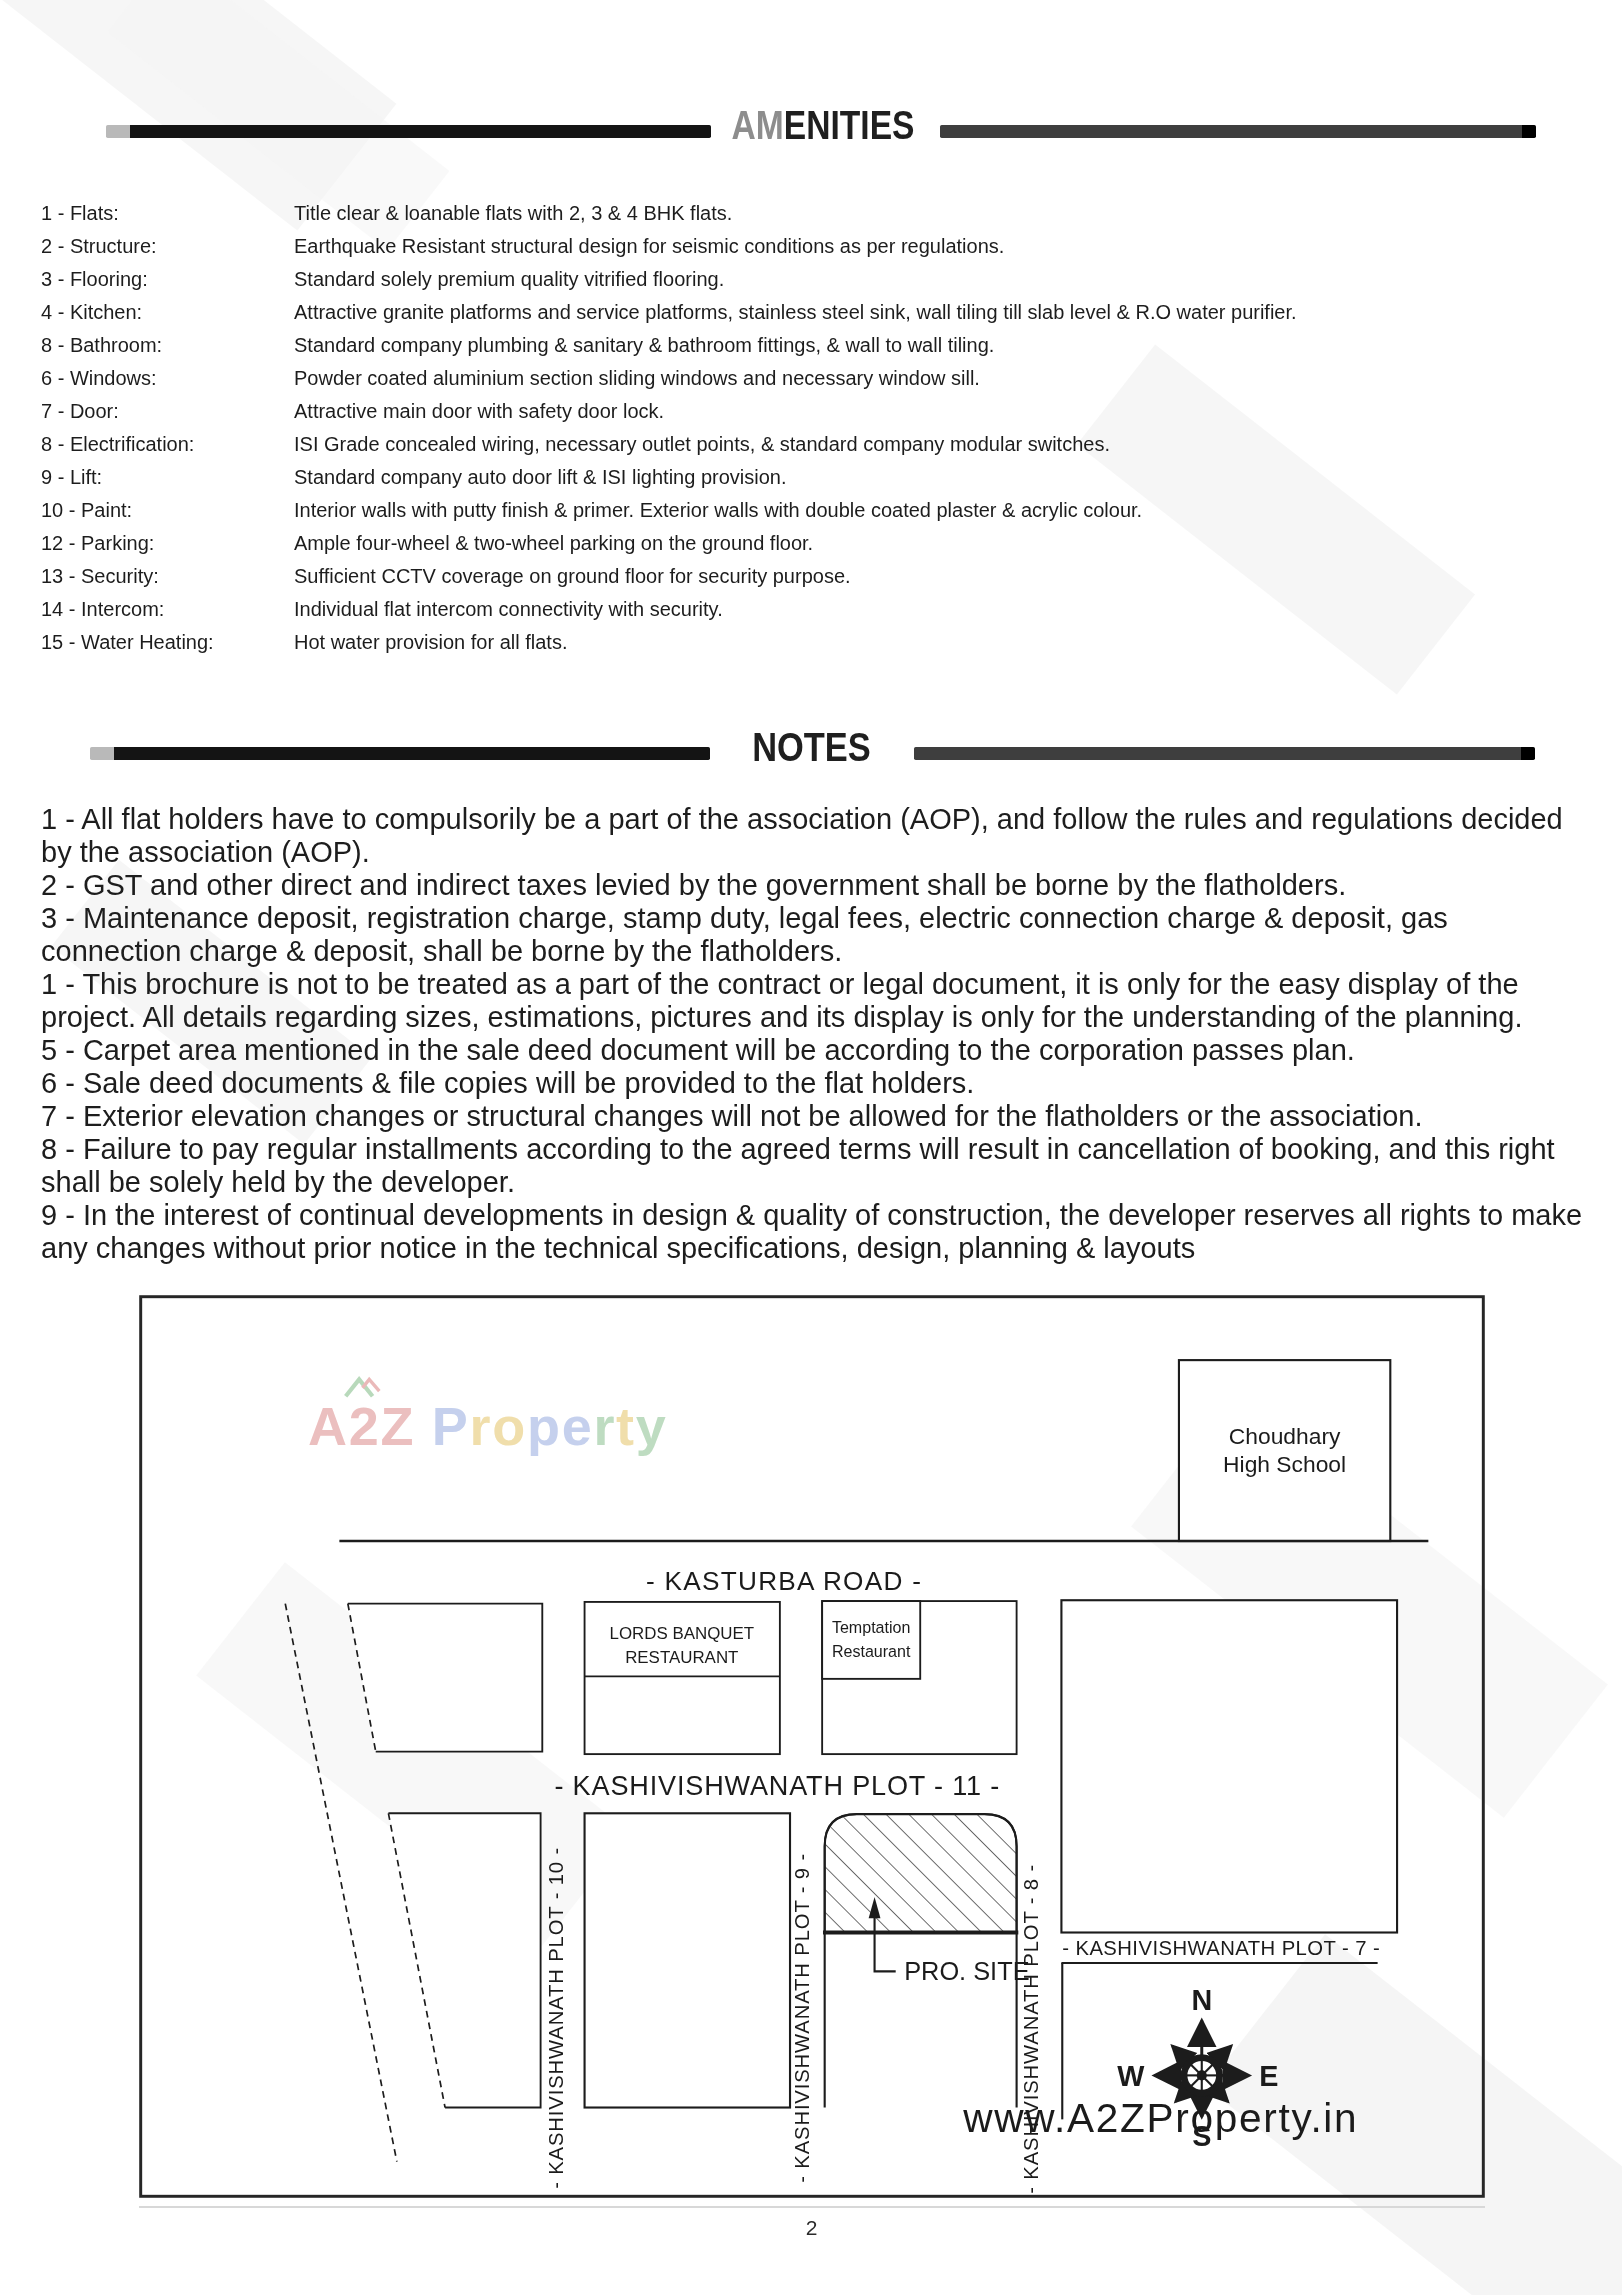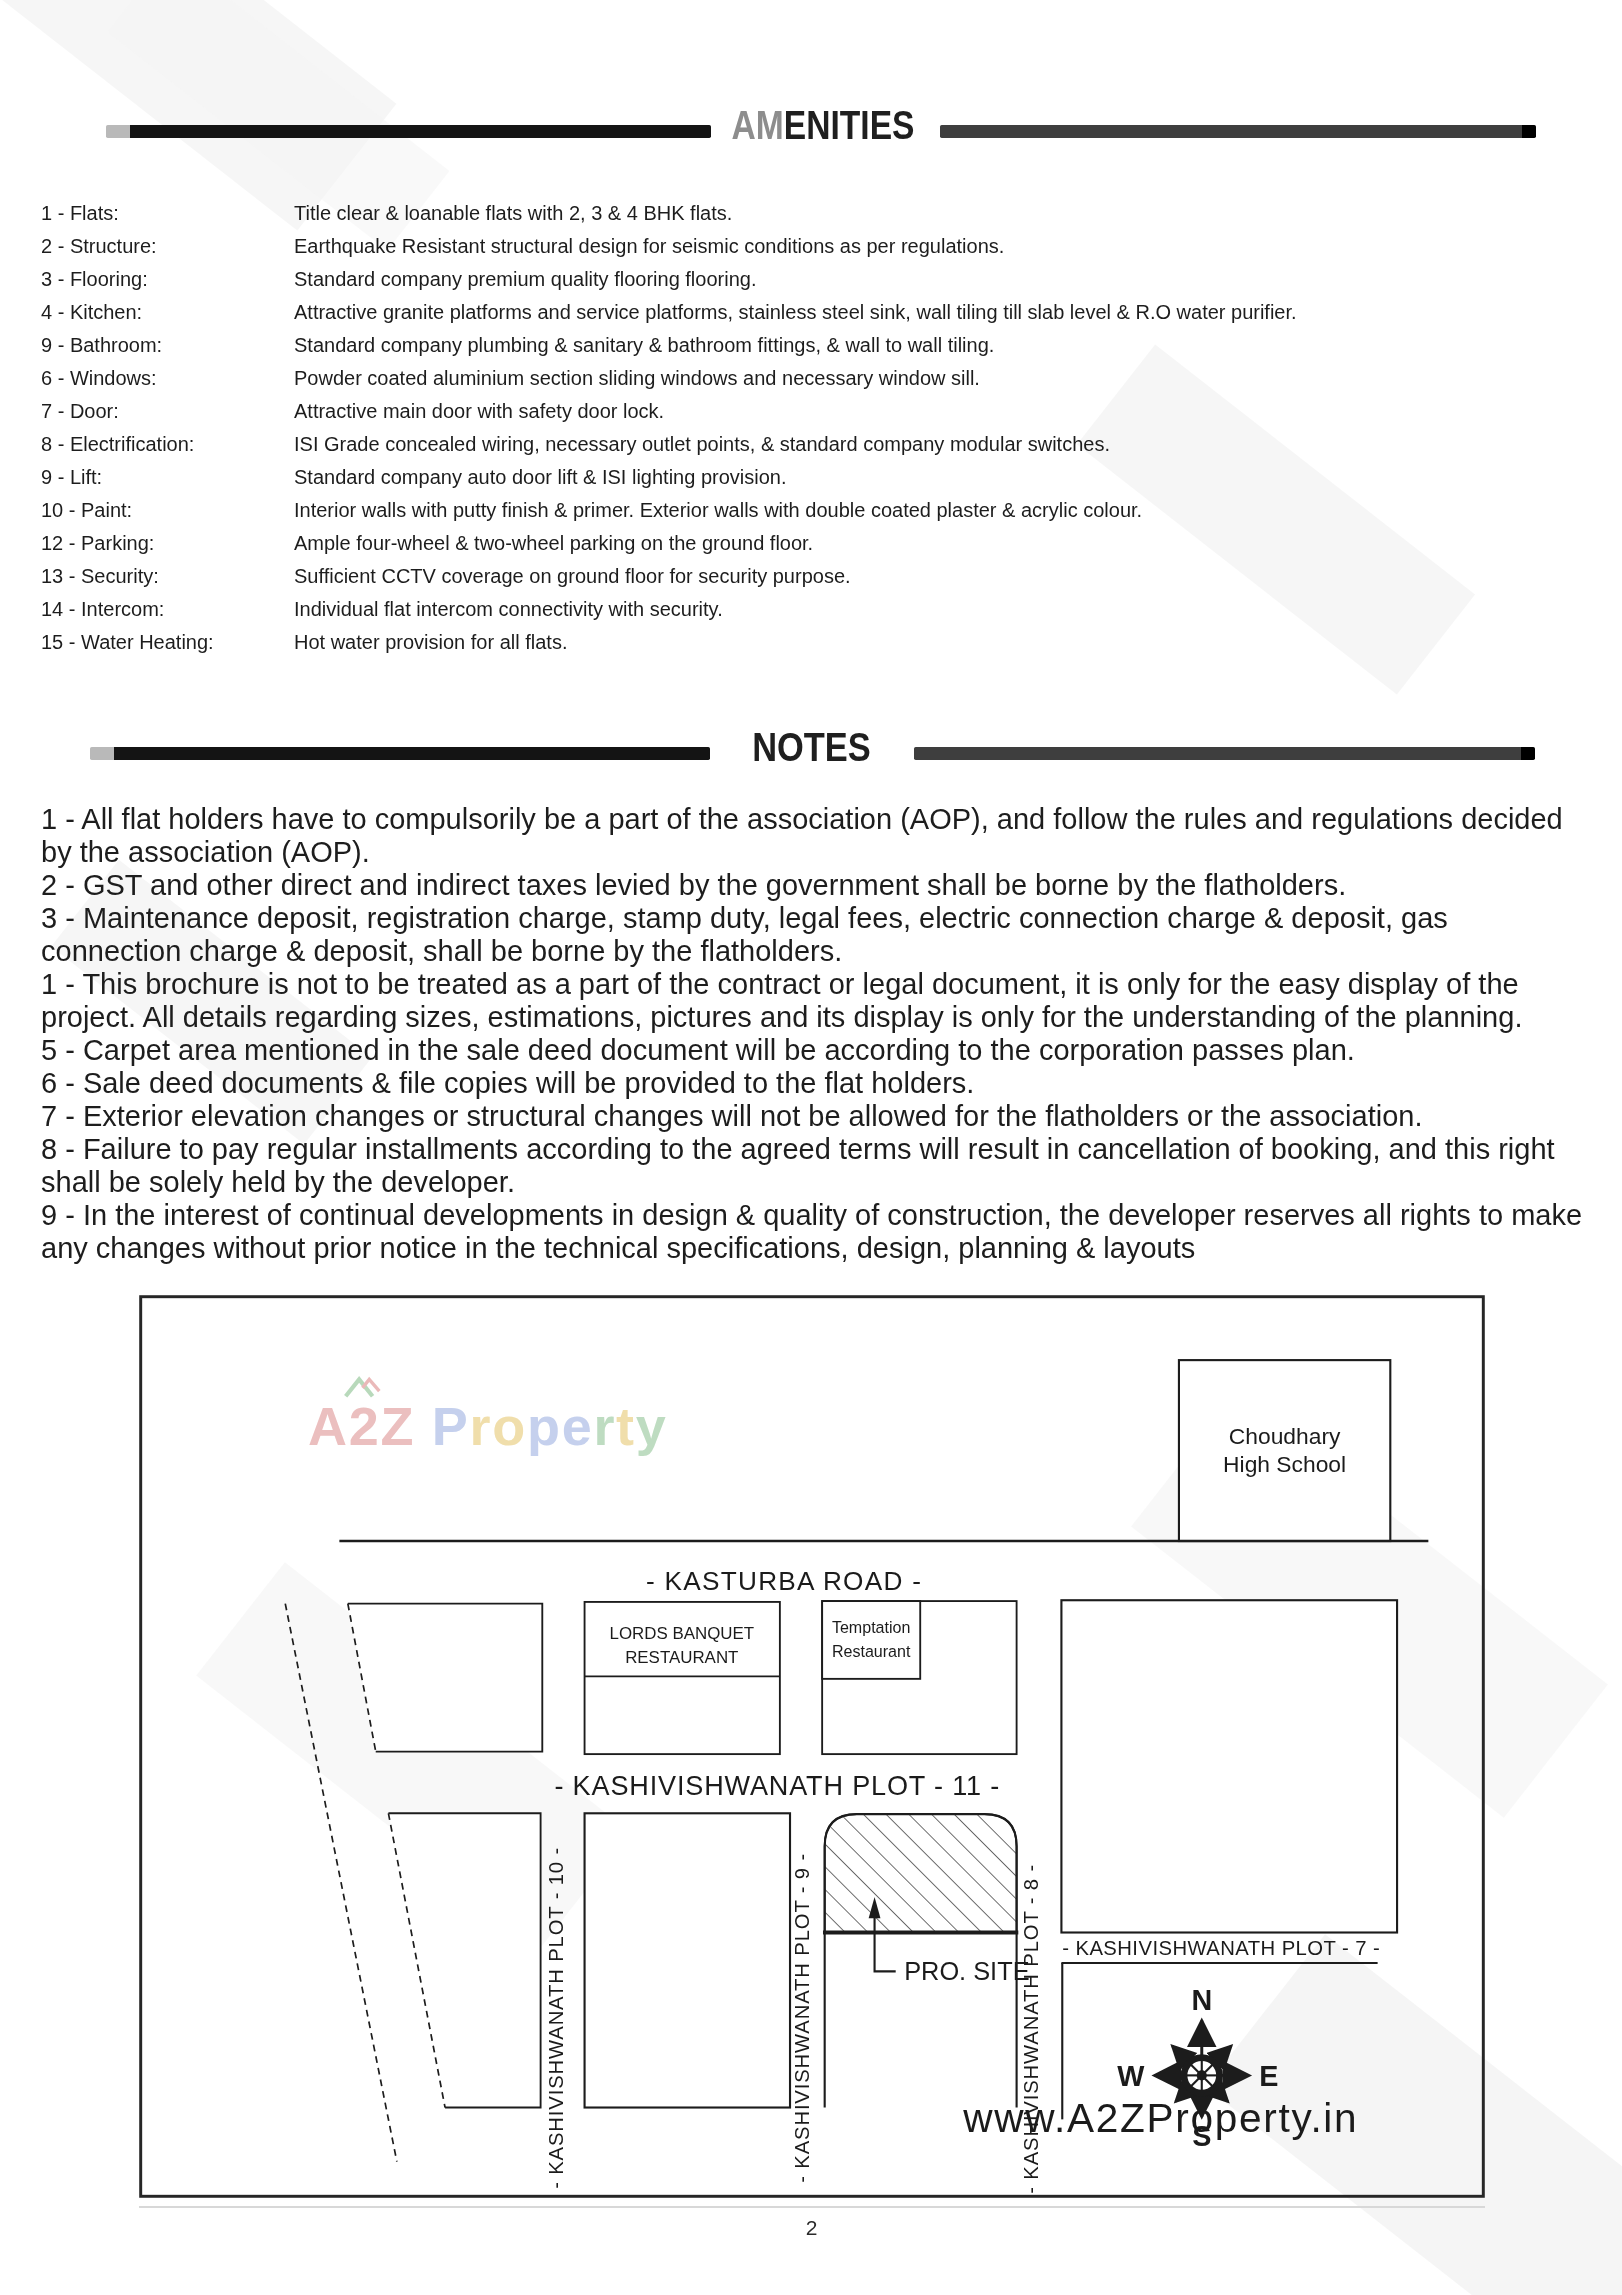--- a/index.html
+++ b/index.html
@@ -71,28 +71,28 @@
       <div class="am-row">
           <span class="am-label">1 - Flats:</span>
           <span class="am-desc">Title clear &amp; loanable flats with 2, 3 &amp; 4 BHK flats.</span>
         </div>
       <div class="am-row">
           <span class="am-label">2 - Structure:</span>
           <span class="am-desc">Earthquake Resistant structural design for seismic conditions as per regulations.</span>
         </div>
       <div class="am-row">
           <span class="am-label">3 - Flooring:</span>
-          <span class="am-desc">Standard company premium quality flooring flooring.</span>
+          <span class="am-desc">Standard solely premium quality vitrified flooring.</span>
         </div>
       <div class="am-row">
           <span class="am-label">4 - Kitchen:</span>
           <span class="am-desc">Attractive granite platforms and service platforms, stainless steel sink, wall tiling till slab level &amp; R.O water purifier.</span>
         </div>
       <div class="am-row">
-          <span class="am-label">9 - Bathroom:</span>
+          <span class="am-label">8 - Bathroom:</span>
           <span class="am-desc">Standard company plumbing &amp; sanitary &amp; bathroom fittings, &amp; wall to wall tiling.</span>
         </div>
       <div class="am-row">
           <span class="am-label">6 - Windows:</span>
           <span class="am-desc">Powder coated aluminium section sliding windows and necessary window sill.</span>
         </div>
       <div class="am-row">
           <span class="am-label">7 - Door:</span>
           <span class="am-desc">Attractive main door with safety door lock.</span>
         </div>

